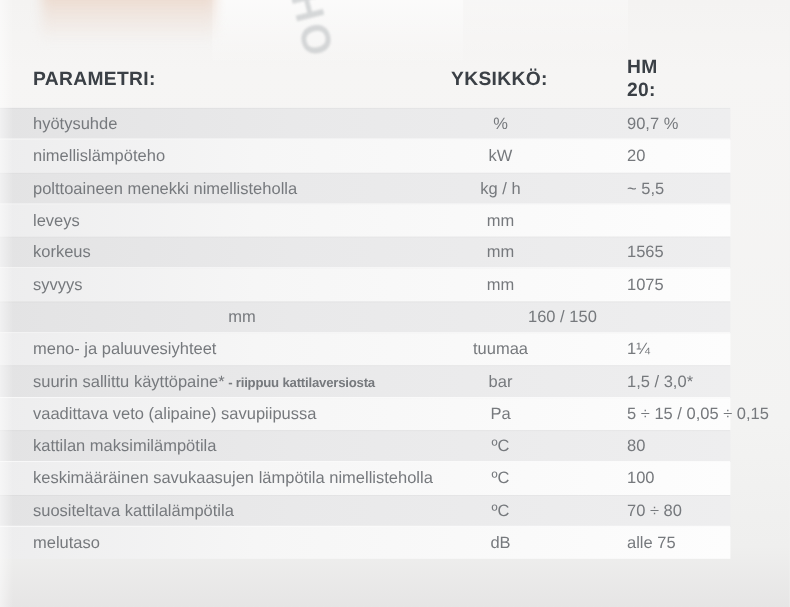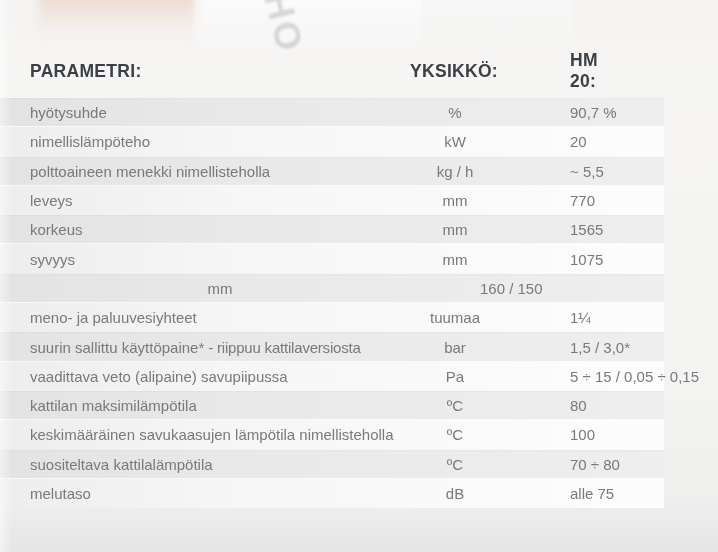--- a/index.html
+++ b/index.html
@@ -50,21 +50,21 @@
   .row.odd{
     background:linear-gradient(90deg,#e3e3e4 0%,#e9e9ea 40%,#eeeeef 100%);
     box-shadow:inset 0 -1px 0 rgba(255,255,255,0.75), inset 0 1px 0 rgba(0,0,0,0.025);
   }
   .row.even{
     background:linear-gradient(90deg,#ededee 0%,#f6f6f6 35%,#fdfdfd 100%);
   }
   .cell.label{white-space:nowrap;overflow:hidden;}
   .cell.unit{text-align:center;}
   .cell.value{padding-left:70px;white-space:nowrap;}
-  .note{font-size:15px;letter-spacing:-0.2px;}
+  .note{font-size:12px;letter-spacing:-0.2px;font-weight:bold;}
   
   .edge-light{
     position:absolute;left:0;top:0;width:12px;height:552px;
     background:linear-gradient(90deg,rgba(255,255,255,0.5),rgba(255,255,255,0));
     pointer-events:none;
   }
 </style>
 </head>
 <body>
 
@@ -106,21 +106,20 @@
       </div>
       <div class="cell unit">kg / h</div>
       <div class="cell value">~ 5,5</div>
     </div>
 
     <div class="row even">
       <div class="cell label">
         <span class="lbl">leveys</span><span class="note"></span>
       </div>
       <div class="cell unit">mm</div>
-      <div class="cell value">770</div>
     </div>
 
     <div class="row odd">
       <div class="cell label">
         <span class="lbl">korkeus</span><span class="note"></span>
       </div>
       <div class="cell unit">mm</div>
       <div class="cell value">1565</div>
     </div>
 

